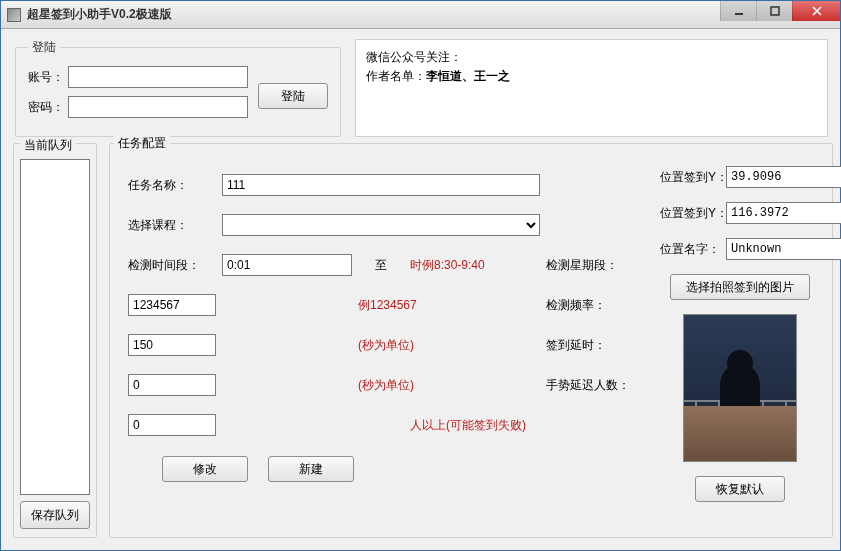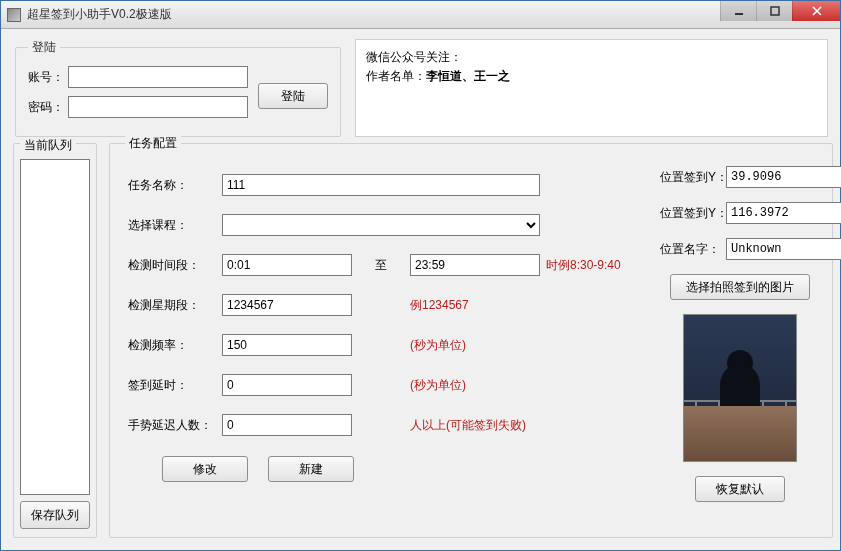--- a/index.html
+++ b/index.html
@@ -22,20 +22,21 @@
     flex-direction: column;
   }
   .titlebar {
     height: 28px;
     background: linear-gradient(to bottom, #f4f4f4, #dcdcdc);
     border-bottom: 1px solid #aaa;
     display: flex;
     align-items: center;
     padding-left: 6px;
     position: relative;
+    font-weight: bold;
   }
   .titlebar .appicon {
     width: 14px; height: 14px;
     background: linear-gradient(135deg,#888,#ccc);
     border: 1px solid #666;
     margin-right: 6px;
   }
   .titlebar .title { color: #333; }
   .winbtns {
     position: absolute;
@@ -150,21 +151,21 @@
     background: #fff;
     margin-top: -6px;
   }
   .queue-savebtn {
     margin-top: 6px;
     height: 28px;
   }
   .taskbox-label {
     position: absolute;
     top: -9px;
-    left: 15px;
+    left: 4px;
     background: #f0f0f0;
     padding: 0 4px;
   }
   .task-grid {
     display: grid;
     grid-template-columns: 88px 130px 46px 130px 100px;
     row-gap: 18px;
     column-gap: 6px;
     align-items: center;
   }
@@ -332,21 +333,20 @@
 
           <label>选择课程：</label>
           <select style="grid-column:2 / span 3;">
             <option></option>
           </select>
           <span></span>
 
           <label>检测时间段：</label>
           <input type="text" value="0:01" style="">
           <span class="center">至</span>
-          <input type="text" value="23:59" style="">
           <span class="hint">时例8:30-9:40</span>
 
           <label>检测星期段：</label>
           <input type="text" value="1234567" style="">
           <span></span>
           <span class="hint">例1234567</span>
           <span></span>
 
           <label>检测频率：</label>
           <input type="text" value="150" style="">

